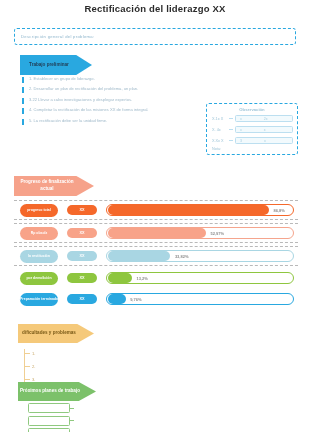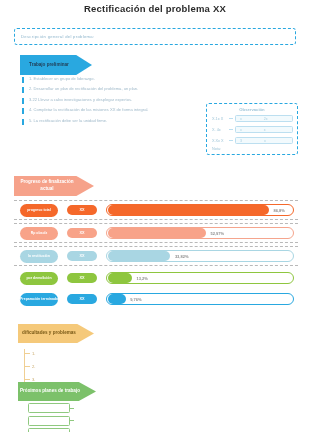--- a/index.html
+++ b/index.html
@@ -151,21 +151,21 @@
   .plan-box:after{
     content:"";position:absolute;right:-5px;top:3.5px;
     width:4px;height:1px;background:#8fc97f;
   }
 </style>
 </head>
 <body>
 
 <div class="page">
 
-  <div class="title">Rectificación del problema XX</div>
+  <div class="title">Rectificación del liderazgo XX</div>
 
   <div class="desc-box">
     <div class="desc-text">Descripción general del problema:</div>
   </div>
 
   <div class="banner blue" id="banner-preliminary">Trabajo preliminar</div>
 
   <div class="pw-list">
     <div class="pw-item">1. Establecer un grupo de liderazgo.</div>
     <div class="pw-item">2. Desarrollar un plan de rectificación del problema, un plan.</div>

